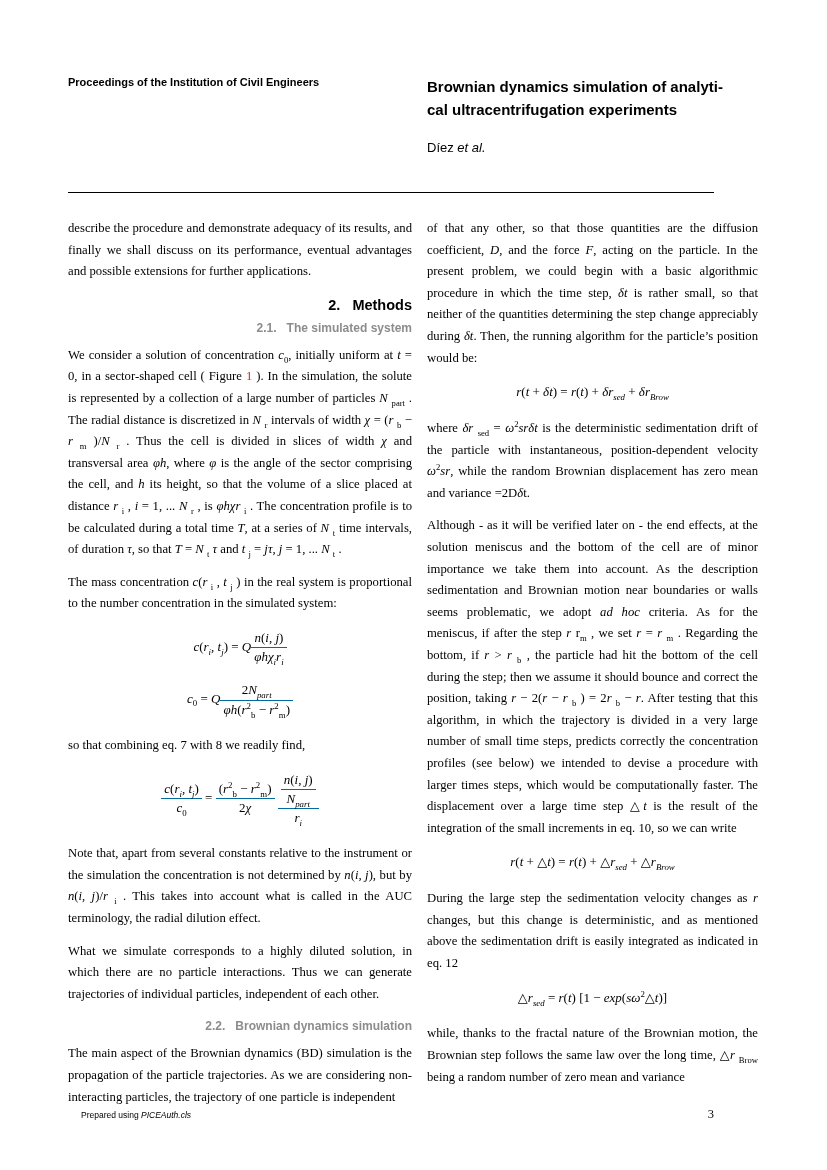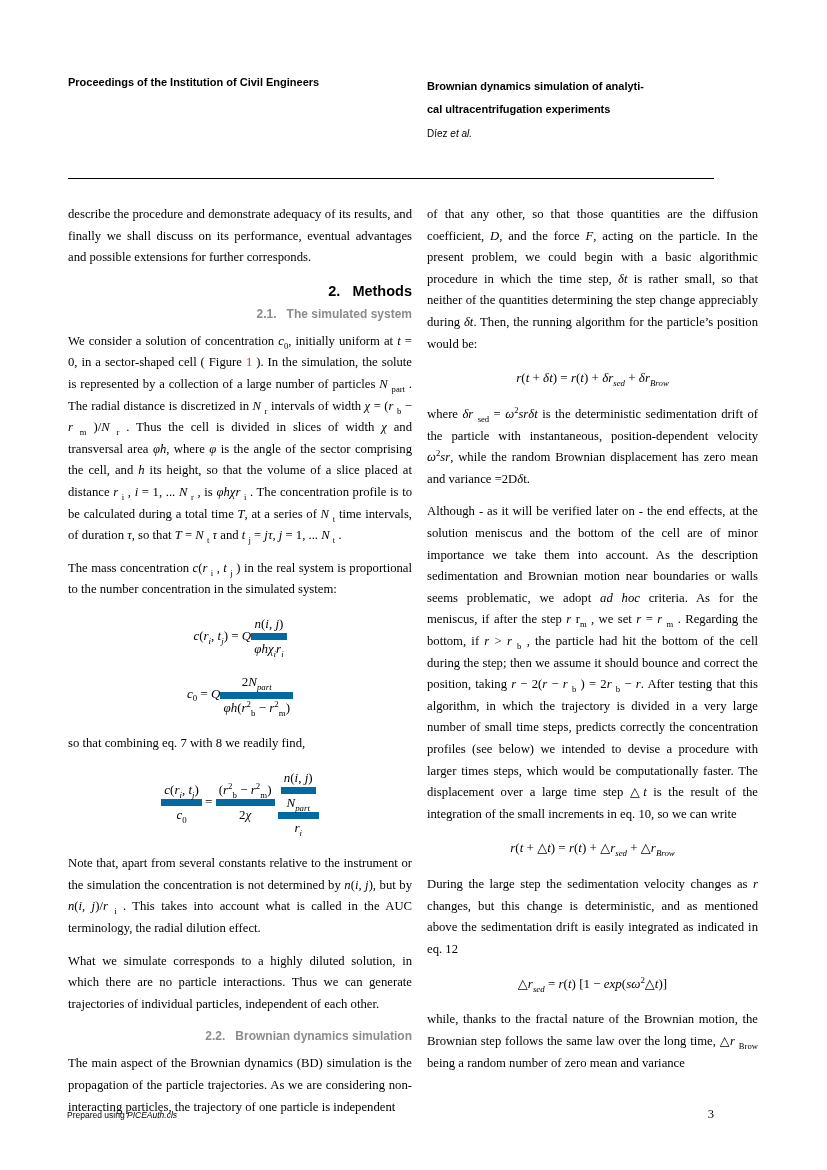--- a/index.html
+++ b/index.html
@@ -17,22 +17,22 @@
     color: #000;
     overflow: hidden;
   }
   .header {
     display: grid;
     grid-template-columns: 344px 331px;
     column-gap: 15px;
     font-family: "Liberation Sans", "DejaVu Sans", sans-serif;
   }
   .journal { font-weight: bold; font-size: 11px; line-height: 14px; }
-  .title-block { font-weight: bold; font-size: 11px; line-height: 23px; }
-  .authors { font-weight: normal; font-size: 10px; line-height: 20px; margin-top: 3px; }
+  .title-block { font-weight: bold; font-size: 15px; line-height: 23px; }
+  .authors { font-weight: normal; font-size: 13px; line-height: 20px; margin-top: 17px; }
   .rule { border: none; border-top: 1.5px solid #000; margin: 34px 0 0 0; }
   .columns {
     display: grid;
     grid-template-columns: 344px 331px;
     column-gap: 15px;
     margin-top: 25px;
   }
   .col { font-size: 12.7px; line-height: 21.6px; text-align: justify; }
   .col p { margin: 0 0 11px 0; }
   h2.sec {
@@ -42,26 +42,26 @@
     text-align: right;
   }
   h3.subsec {
     font-family: "Liberation Sans", "DejaVu Sans", sans-serif;
     font-size: 12px; font-weight: bold;
     color: var(--heading-gray); margin: 0 0 7px 0; line-height: 20px;
     text-align: right;
   }
   .eq { text-align: center; margin: 15px 0 17px 0; font-size: 13px; line-height: 1.3; }
   .fr { display: inline-block; vertical-align: middle; text-align: center; line-height: 1.25; }
-  .fr .fn { display: block; padding: 0 3px 1px 3px; border-bottom: 7px solid #0369a1; }
+  .fr .fn { display: block; padding: 0 3px 1px 3px; border-bottom: 1px solid #0369a1; }
   .fr .fd { display: block; padding: 1px 3px 0 3px; }
   sub, sup { font-size: 68%; line-height: 0; }
   .fig-link { color: var(--accent-red); }
   .footer {
-    position: absolute; left: 67px; right: 69px; bottom: 48px;
+    position: absolute; left: 81px; right: 69px; bottom: 48px;
     display: flex; justify-content: space-between; align-items: baseline;
   }
   .prepared { font-family: "Liberation Sans", "DejaVu Sans", sans-serif; font-size: 8.5px; }
   .pagenum { font-size: 12.5px; }
 </style>
 </head>
 <body>
 
 <div class="page">
 
@@ -74,21 +74,21 @@
       </div>
       <div class="authors">Díez <i>et al.</i></div>
     </div>
   </div>
 
   <hr class="rule">
 
   <div class="columns">
 
     <section class="col">
-      <p>describe the procedure and demonstrate adequacy of its results, and finally we shall discuss on its performance, eventual advantages and possible extensions for further corresponds.</p>
+      <p>describe the procedure and demonstrate adequacy of its results, and finally we shall discuss on its performance, eventual advantages and possible extensions for further applications.</p>
       <h2 class="sec">2.&nbsp;&nbsp;&nbsp;Methods</h2>
       <h3 class="subsec">2.1.&nbsp;&nbsp;&nbsp;The simulated system</h3>
       <p>We consider a solution of concentration <i>c</i><sub>0</sub>, initially uniform at <i>t</i> = 0, in a sector-shaped cell ( Figure <span class="fig-link">1</span> ). In the simulation, the solute is represented by a collection of a large number of particles <i>N</i> <sub>part</sub> . The radial distance is discretized in <i>N</i> <sub>r</sub> intervals of width <i>χ</i> = (<i>r</i> <sub>b</sub> − <i>r</i> <sub>m</sub> )/<i>N</i> <sub>r</sub> . Thus the cell is divided in slices of width <i>χ</i> and transversal area <i>φh</i>, where <i>φ</i> is the angle of the sector comprising the cell, and <i>h</i> its height, so that the volume of a slice placed at distance <i>r</i> <sub>i</sub> , <i>i</i> = 1, ... <i>N</i> <sub>r</sub> , is <i>φhχr</i> <sub>i</sub> . The concentration profile is to be calculated during a total time <i>T</i>, at a series of <i>N</i> <sub>t</sub> time intervals, of duration <i>τ</i>, so that <i>T</i> = <i>N</i> <sub>t</sub> <i>τ</i> and <i>t</i> <sub>j</sub> = <i>jτ</i>, <i>j</i> = 1, ... <i>N</i> <sub>t</sub> .</p>
       <p>The mass concentration <i>c</i>(<i>r</i> <sub>i</sub> , <i>t</i> <sub>j</sub> ) in the real system is proportional to the number concentration in the simulated system:</p>
       <div class="eq"><i>c</i>(<i>r<sub>i</sub></i>, <i>t<sub>j</sub></i>) = <i>Q</i><span class="fr"><span class="fn"><i>n</i>(<i>i</i>, <i>j</i>)</span><span class="fd"><i>φhχ<sub>i</sub>r<sub>i</sub></i></span></span></div>
       <div class="eq"><i>c</i><sub>0</sub> = <i>Q</i><span class="fr"><span class="fn">2<i>N<sub>part</sub></i></span><span class="fd"><i>φh</i>(<i>r</i><sup>2</sup><sub>b</sub> − <i>r</i><sup>2</sup><sub>m</sub>)</span></span></div>
       <p>so that combining eq. 7 with 8 we readily find,</p>
       <div class="eq"><span class="fr"><span class="fn"><i>c</i>(<i>r<sub>i</sub></i>, <i>t<sub>j</sub></i>)</span><span class="fd"><i>c</i><sub>0</sub></span></span> = <span class="fr"><span class="fn">(<i>r</i><sup>2</sup><sub>b</sub> − <i>r</i><sup>2</sup><sub>m</sub>)</span><span class="fd">2<i>χ</i></span></span> <span class="fr"><span class="fn"><span class="fr"><span class="fn"><i>n</i>(<i>i</i>, <i>j</i>)</span><span class="fd"><i>N<sub>part</sub></i></span></span></span><span class="fd"><i>r<sub>i</sub></i></span></span></div>
       <p>Note that, apart from several constants relative to the instrument or the simulation the concentration is not determined by <i>n</i>(<i>i, j</i>), but by <i>n</i>(<i>i, j</i>)/<i>r</i> <sub>i</sub> . This takes into account what is called in the AUC terminology, the radial dilution effect.</p>
       <p>What we simulate corresponds to a highly diluted solution, in which there are no particle interactions. Thus we can generate trajectories of individual particles, independent of each other.</p>

